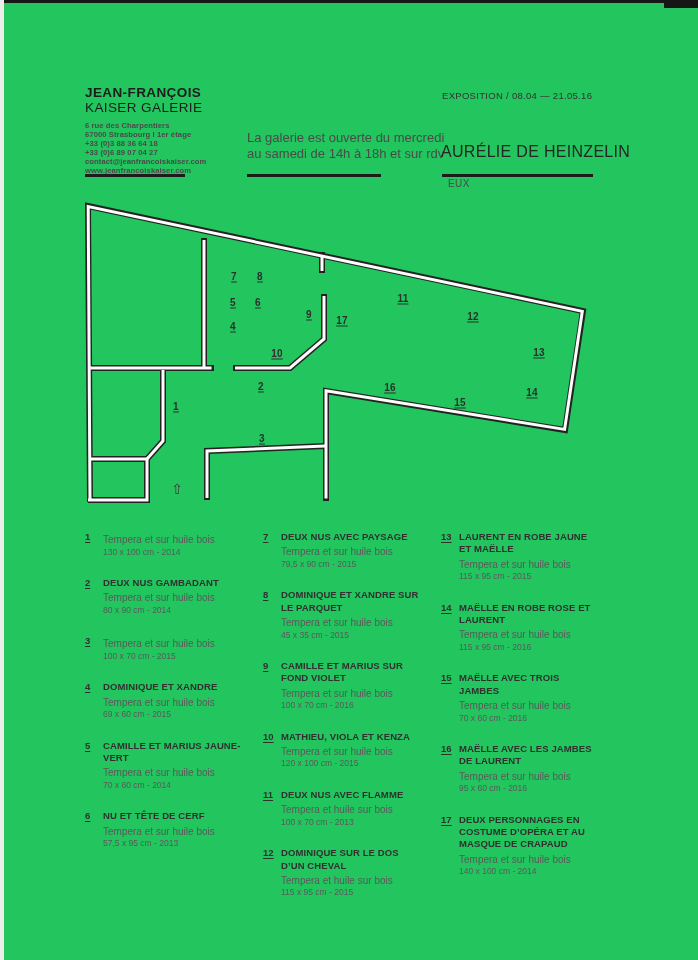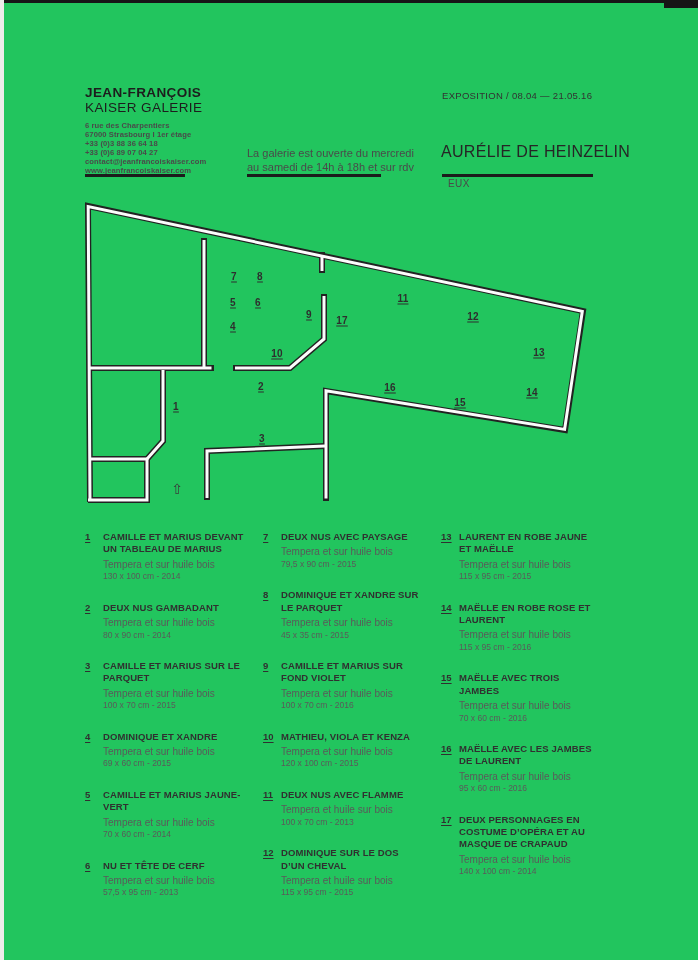--- a/index.html
+++ b/index.html
@@ -18,21 +18,21 @@
   .brand .l2{font-size:13.5px;color:#1d1d1d;}
   .brand .l2 .b{font-weight:normal;}
   .addr,.phones,.contact{position:absolute;left:85px;font-size:7.6px;color:#4a4a4a;line-height:1.22;letter-spacing:.1px;font-weight:bold;}
   .addr{top:121px;}
   .phones{top:139px;}
   .contact{top:157px;}
   .rule{position:absolute;height:3px;background:#1c1c1c;top:174px;}
   .rule-left{left:85px;width:100px;}
   .rule-mid{left:247px;width:134px;}
   .rule-right{left:442px;width:151px;}
-  .hours{position:absolute;left:247px;top:147px;font-size:11px;color:#4a4a4a;line-height:1.25;}
+  .hours{position:absolute;left:247px;top:130px;font-size:13px;color:#4a4a4a;line-height:1.25;}
   .expo{position:absolute;left:442px;top:90px;font-size:9.5px;color:#323232;letter-spacing:.3px;}
   .artist{position:absolute;left:441px;top:127px;font-size:16px;color:#262626;letter-spacing:.3px;margin-top:16px;}
   .show-title{position:absolute;left:448px;top:151px;font-size:10px;color:#4a4a4a;letter-spacing:.4px;margin-top:27px;}
 
   
   .plan-svg{position:absolute;left:0;top:0;pointer-events:none;}
   .plan-num{
     position:absolute;transform:translate(-50%,-50%);
     font-size:10px;font-weight:bold;color:#2e2e2e;
     text-decoration:underline;text-underline-offset:2px;text-decoration-thickness:1px;
@@ -146,39 +146,37 @@
     </div>
 
   <span class="entrance">⇧</span>
 
   <div class="legend">
     <div class="col">
 
         <div class="item">
           <span class="num">1</span>
           <span class="info">
-            <span class="title">CAMILLE ET MARIUS DEVANT UN TABLEAU DE MARIUS</span>
             <span class="medium">Tempera et sur huile bois</span>
             <span class="dims">130 x 100 cm - 2014</span>
           </span>
         </div>
 
         <div class="item">
           <span class="num">2</span>
           <span class="info">
             <span class="title">DEUX NUS GAMBADANT</span>
             <span class="medium">Tempera et sur huile bois</span>
             <span class="dims">80 x 90 cm - 2014</span>
           </span>
         </div>
 
         <div class="item">
           <span class="num">3</span>
           <span class="info">
-            <span class="title">CAMILLE ET MARIUS SUR LE PARQUET</span>
             <span class="medium">Tempera et sur huile bois</span>
             <span class="dims">100 x 70 cm - 2015</span>
           </span>
         </div>
 
         <div class="item">
           <span class="num">4</span>
           <span class="info">
             <span class="title">DOMINIQUE ET XANDRE</span>
             <span class="medium">Tempera et sur huile bois</span>

